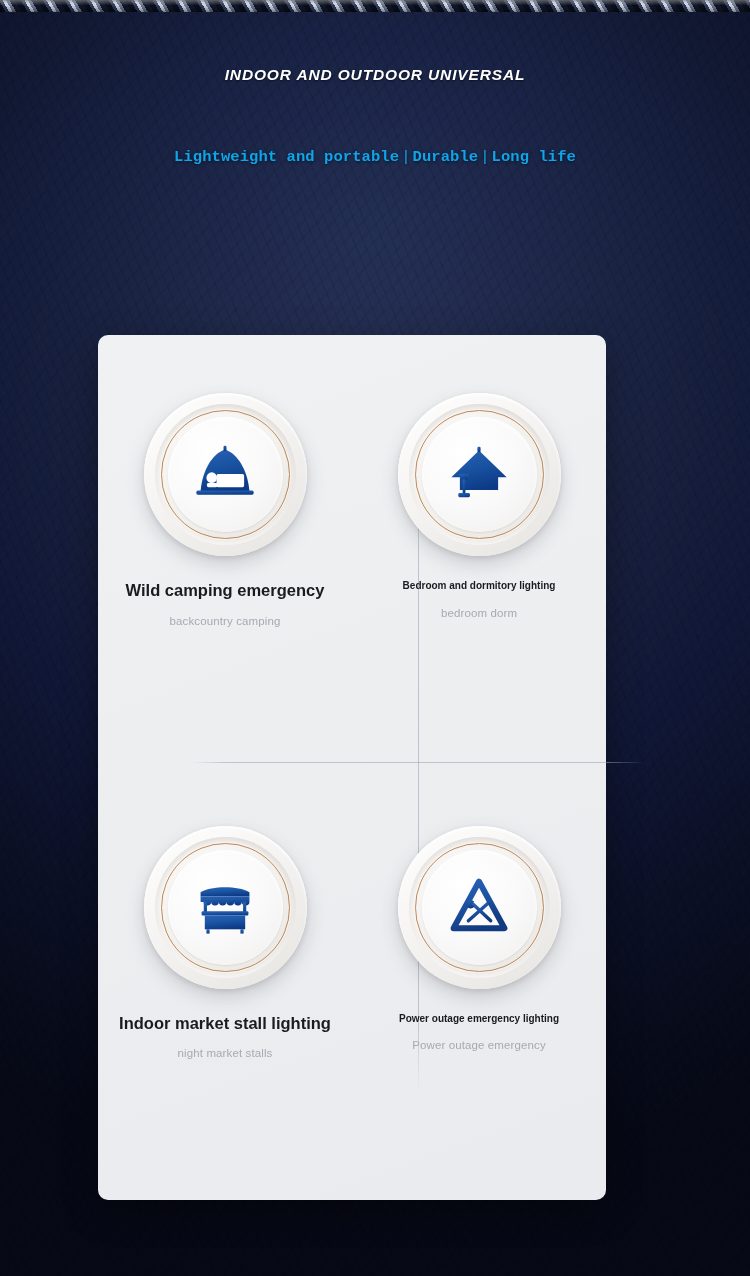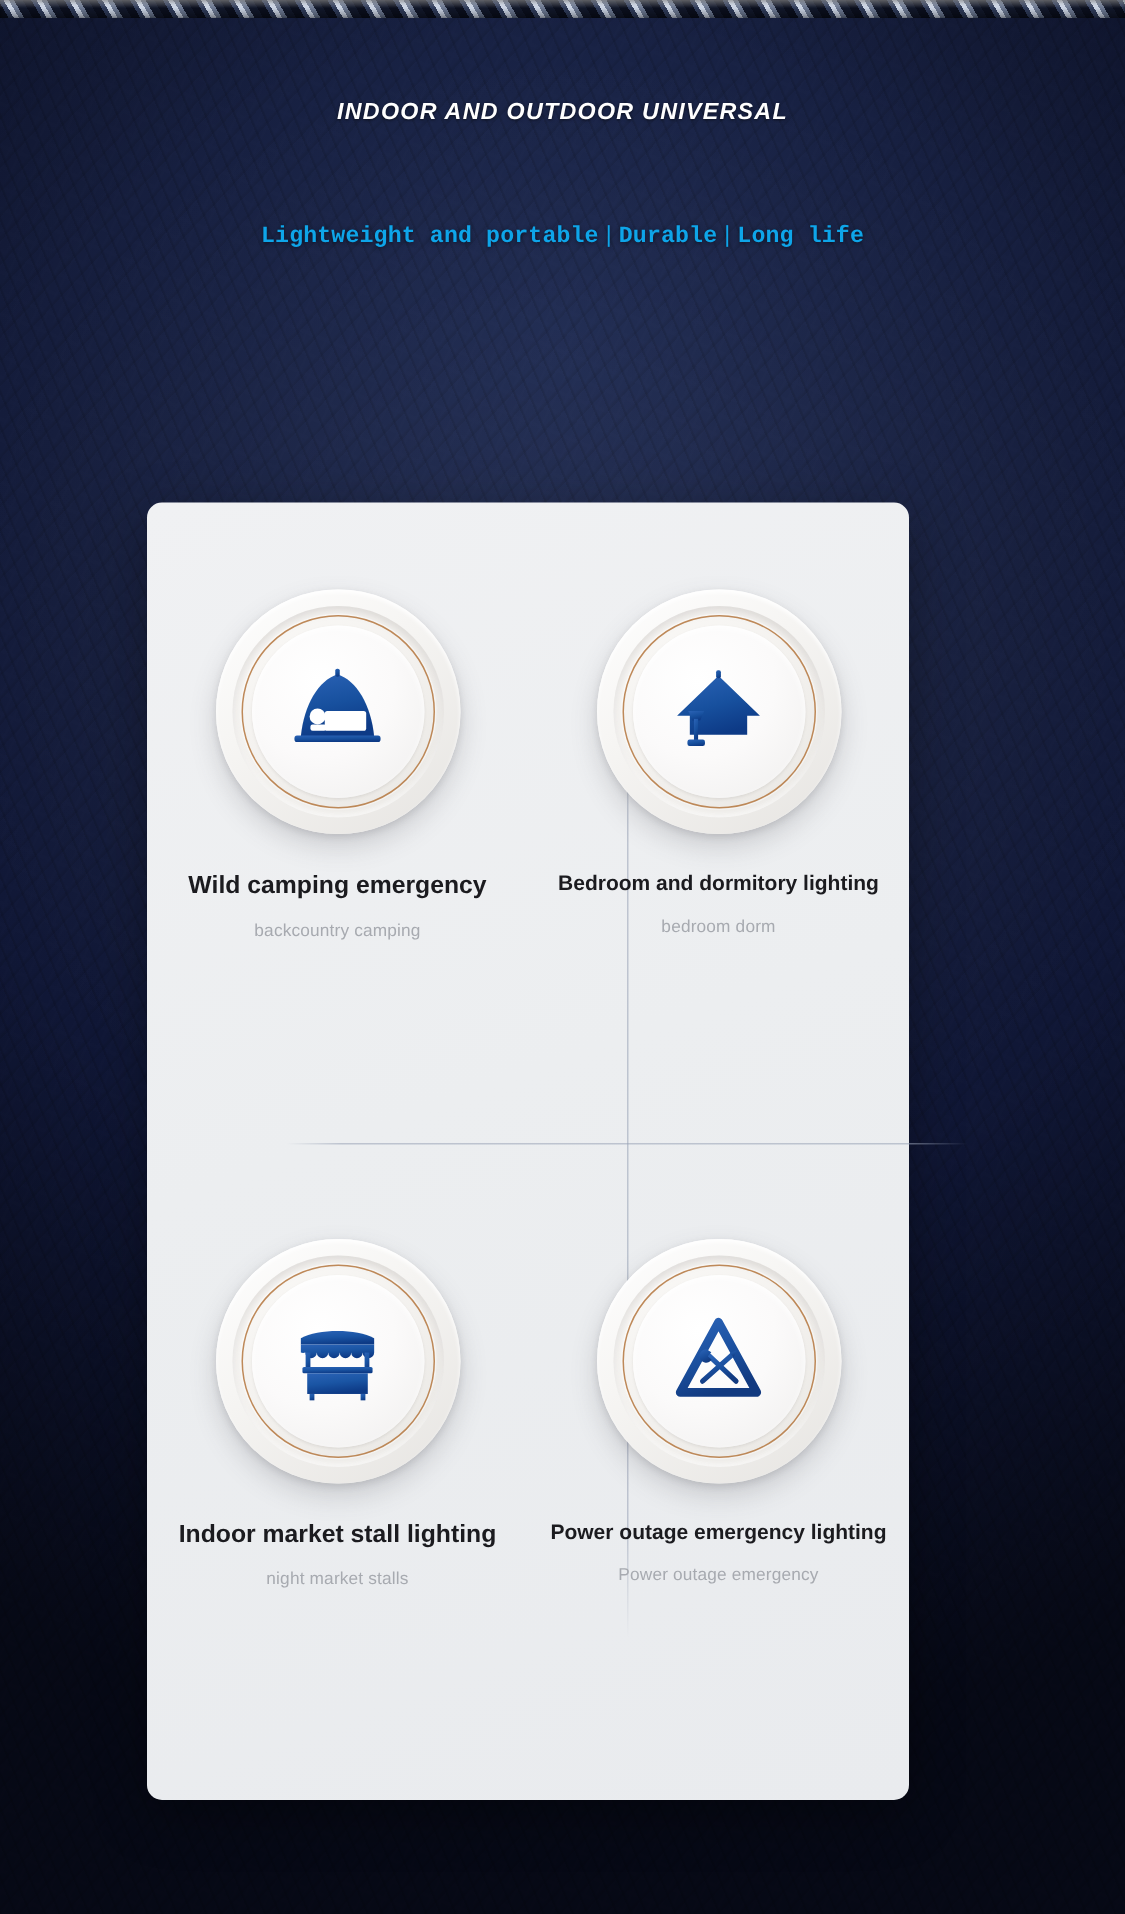--- a/index.html
+++ b/index.html
@@ -161,21 +161,21 @@
 
   
   .cell-title {
     margin-top:24px;
     font-weight:bold;
     color:#1b1b1f;
     text-align:center;
     line-height:1.25;
   }
   .cell-title.lg { font-size:16.5px; }
-  .cell-title.sm { font-size:14px; }
+  .cell-title.sm { font-size:10px; }
   .cell-sub {
     margin-top:14px;
     font-size:11.5px;
     color:#a7aab0;
     text-align:right;
     letter-spacing:.01em;
   }
 </style>
 </head>
 <body>

